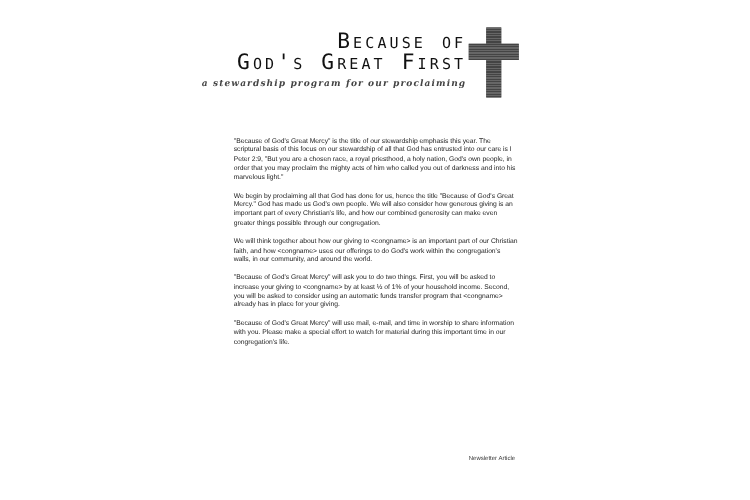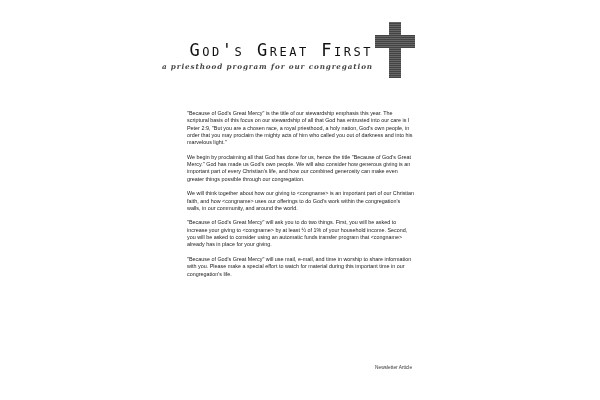--- a/index.html
+++ b/index.html
@@ -14,22 +14,23 @@
   .cross .h { position:absolute; left:0; top:13px; width:40px; height:13px; background:#555; background-image:repeating-linear-gradient(0deg,#444 0 1px,#666 1px 2px); }
   .body { position:absolute; left:187px; top:110px; width:228px; font-size:5.4px; line-height:7.3px; color:#222; }
   .body p { margin:0 0 7.3px 0; }
   .footer { position:absolute; left:375px; top:365px; font-size:4.8px; color:#333; }
 </style>
 </head>
 <body>
 
 <div class="page">
   <div class="header">
+    <div class="t1">Because of</div>
     <div class="t2">God's Great First</div>
-    <div class="t3">a priesthood program for our congregation</div>
+    <div class="t3">a stewardship program for our proclaiming</div>
     <div class="cross">
       <div class="v"></div>
         <div class="h"></div>
     </div>
   </div>
 
   <div class="body">
     <p>"Because of God's Great Mercy" is the title of our stewardship emphasis this year.  The scriptural basis of this focus on our stewardship of all that God has entrusted into our care is I Peter 2:9, "But you are a chosen race, a royal priesthood, a holy nation, God's own people, in order that you may proclaim the mighty acts of him who called you out of darkness and into his marvelous light."</p>
     <p>We begin by proclaiming all that God has done for us, hence the title "Because of God's Great Mercy."  God has made us God's own people. We will also consider how generous giving is an important part of every Christian's life, and how our combined generosity can make even greater things possible through our congregation.</p>
     <p>We will think together about how our giving to &lt;congname&gt; is an important part of our Christian faith, and how &lt;congname&gt; uses our offerings to do God's work within the congregation's walls, in our community, and around the world.</p>

